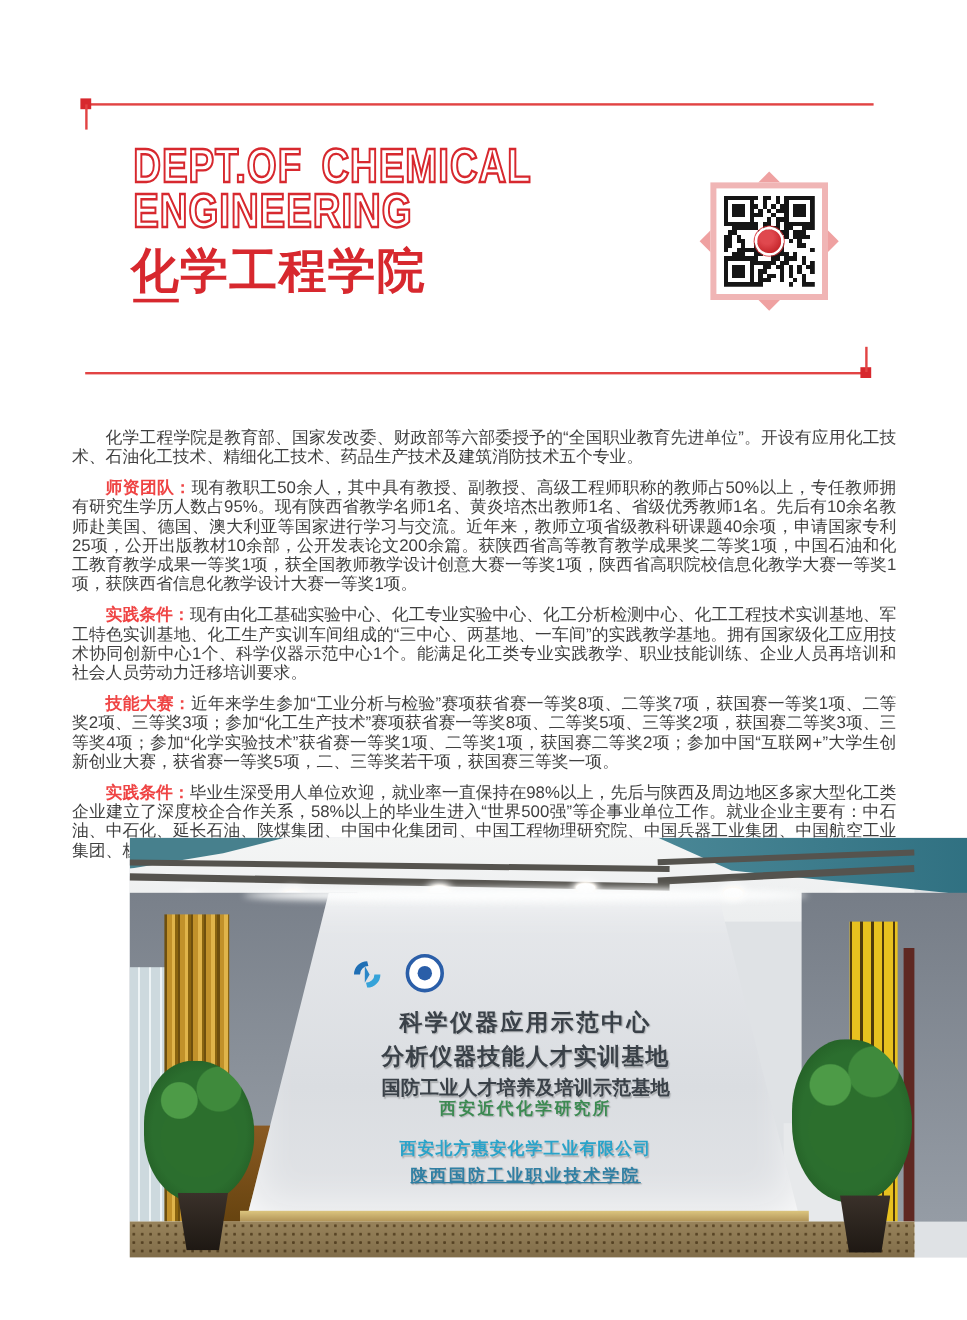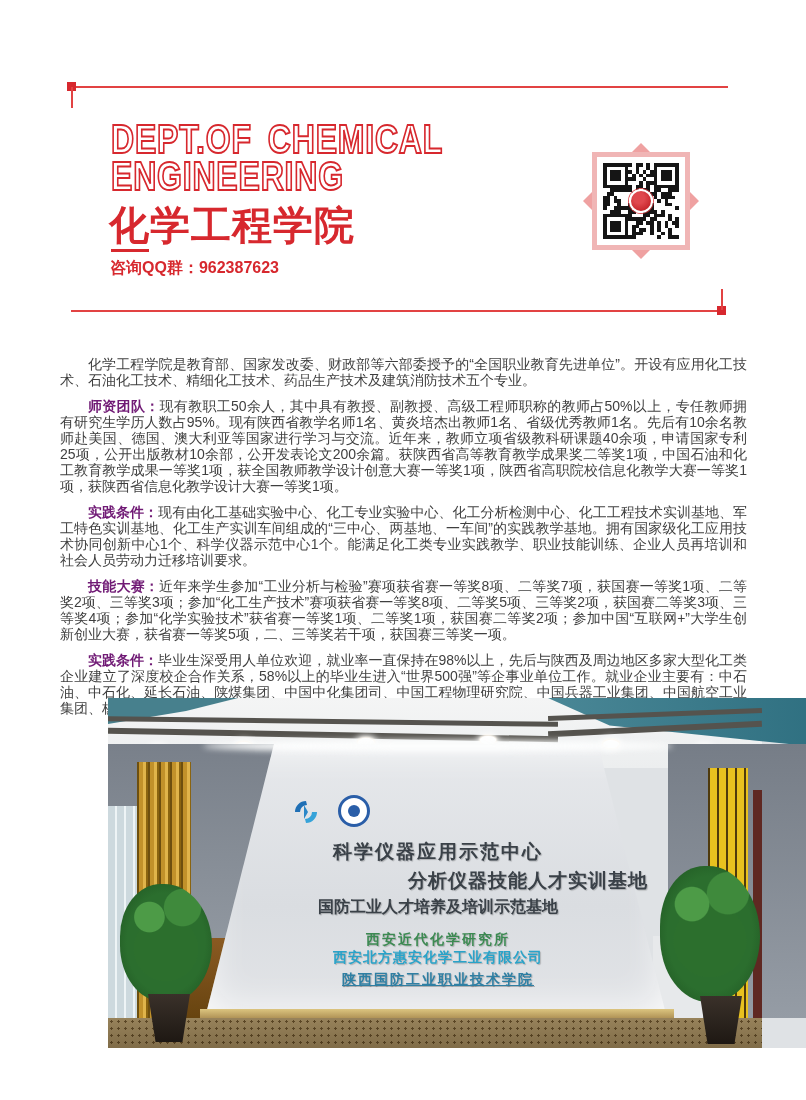--- a/index.html
+++ b/index.html
@@ -43,21 +43,21 @@
     background:#fff;border:5px solid var(--pink-border);padding:6px;}
   .qr-frame svg{width:76px;height:76px;display:block;shape-rendering:crispEdges;}
   .qr-logo{position:absolute;left:50%;top:50%;width:20px;height:20px;margin:-12px 0 0 -12px;
     background:radial-gradient(circle at 40% 35%, #e0484e 0 30%, #c01e24 85%);
     border:2px solid #fff;border-radius:50%;box-shadow:0 0 0 1px rgba(215,40,46,.8);}
 
   
   .body-text{position:absolute;left:60px;top:356px;width:687px;
     font-size:14px;line-height:16px;color:var(--ink);text-align:justify;}
   .body-text p{margin:0 0 10px 0;text-indent:2em;}
-  .plabel{color:#701a75;font-weight:bold;}
+  .plabel{color:#ef4444;font-weight:bold;}
 
   
   .photo{position:absolute;left:68px;top:682px;width:720px;height:350px;overflow:hidden;
     background:#dfe2e5;}
   .photo *{position:absolute;}
 
   .ph-ceiling{left:0;top:0;width:654px;height:70px;background:linear-gradient(180deg,#f4f5f5,#eceeef);}
   .ph-teal-l{left:0;top:0;width:130px;height:26px;background:#47808d;
     clip-path:polygon(0 0,100% 0,60% 50%,0 100%);}
   .ph-teal-r{right:0;top:0;width:280px;height:50px;
@@ -116,43 +116,42 @@
 
   .wall-text{left:120px;top:95px;width:420px;height:200px;}
   .logo-swirl{left:64px;top:6px;width:28px;height:26px;}
   .logo-seal{left:110px;top:2px;width:32px;height:32px;border-radius:50%;
     background:#fff;border:3px solid #2a5ea8;box-sizing:border-box;}
   .logo-seal::after{content:"";position:absolute;left:7px;top:7px;width:12px;height:12px;
     border-radius:50%;background:#2a5ea8;}
   .wt{left:0;width:420px;text-align:center;font-weight:bold;white-space:nowrap;
     color:#3a4148;text-shadow:1px 1px 1px rgba(0,0,0,.22);}
   .wt.d1{top:46px;font-size:19px;letter-spacing:2px;}
-  .wt.d2{top:75px;font-size:19px;letter-spacing:1px;text-align:right;}
+  .wt.d2{top:75px;font-size:19px;letter-spacing:1px;}
   .wt.d3{top:104px;font-size:16px;}
-  .wt.g1{top:138px;font-size:14px;color:#3c8a52;letter-spacing:2px;}
+  .wt.g1{top:122px;font-size:14px;color:#3c8a52;letter-spacing:2px;}
   .wt.g2{top:156px;font-size:14px;color:#29a3c9;letter-spacing:1px;}
   .wt.g3{top:178px;font-size:14px;color:#2f7fa3;letter-spacing:2px;text-decoration:underline;}
 </style>
 </head>
 <body>
 
 <div class="page">
 
   <div class="rule top-rule-h"></div>
   <div class="rule sq top-rule-sq"></div>
   <div class="rule top-rule-v"></div>
   <div class="rule bot-rule-h"></div>
   <div class="rule sq bot-rule-sq"></div>
   <div class="rule bot-rule-v"></div>
 
   <div class="en-title l1">DEPT.OF CHEMICAL</div>
   <div class="en-title l2">ENGINEERING</div>
   <div class="cn-title">化学工程学院</div>
   <div class="title-underline"></div>
-  <div class="qq-line">咨询QQ群：962387623</div>
 
   <div class="qr-diamond"></div>
   <div class="qr-frame">
     <svg id="qr-svg" viewBox="0 0 21 21">
         <rect x="7" y="0" width="1" height="1" fill="#151515"></rect>
         <rect x="9" y="0" width="1" height="1" fill="#151515"></rect>
         <rect x="10" y="0" width="1" height="1" fill="#151515"></rect>
         <rect x="12" y="0" width="1" height="1" fill="#151515"></rect>
         <rect x="9" y="1" width="1" height="1" fill="#151515"></rect>
         <rect x="12" y="1" width="1" height="1" fill="#151515"></rect>

